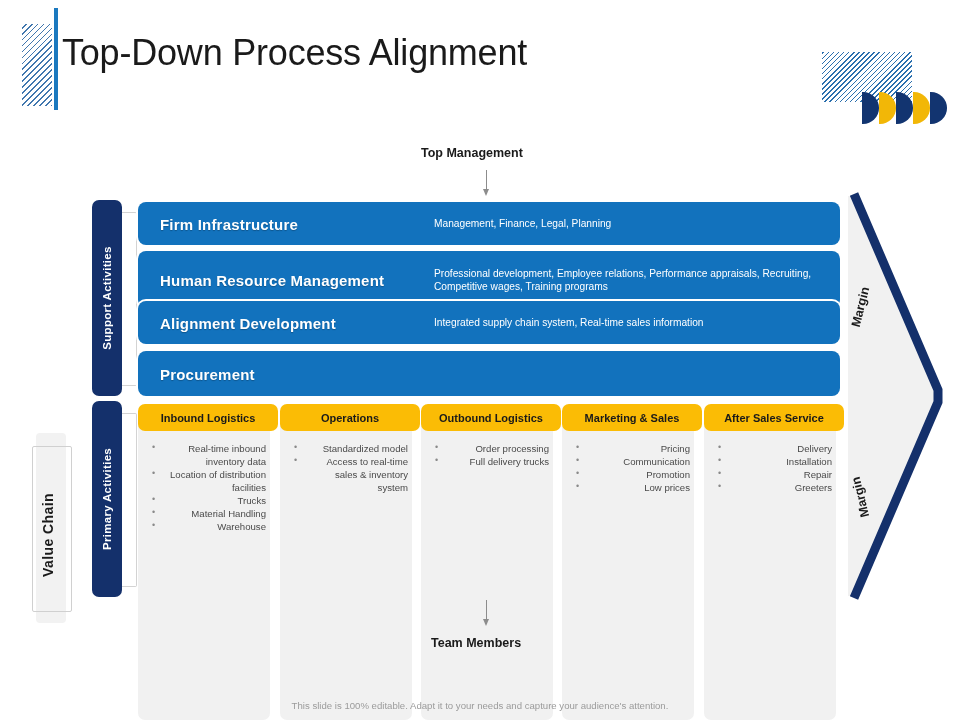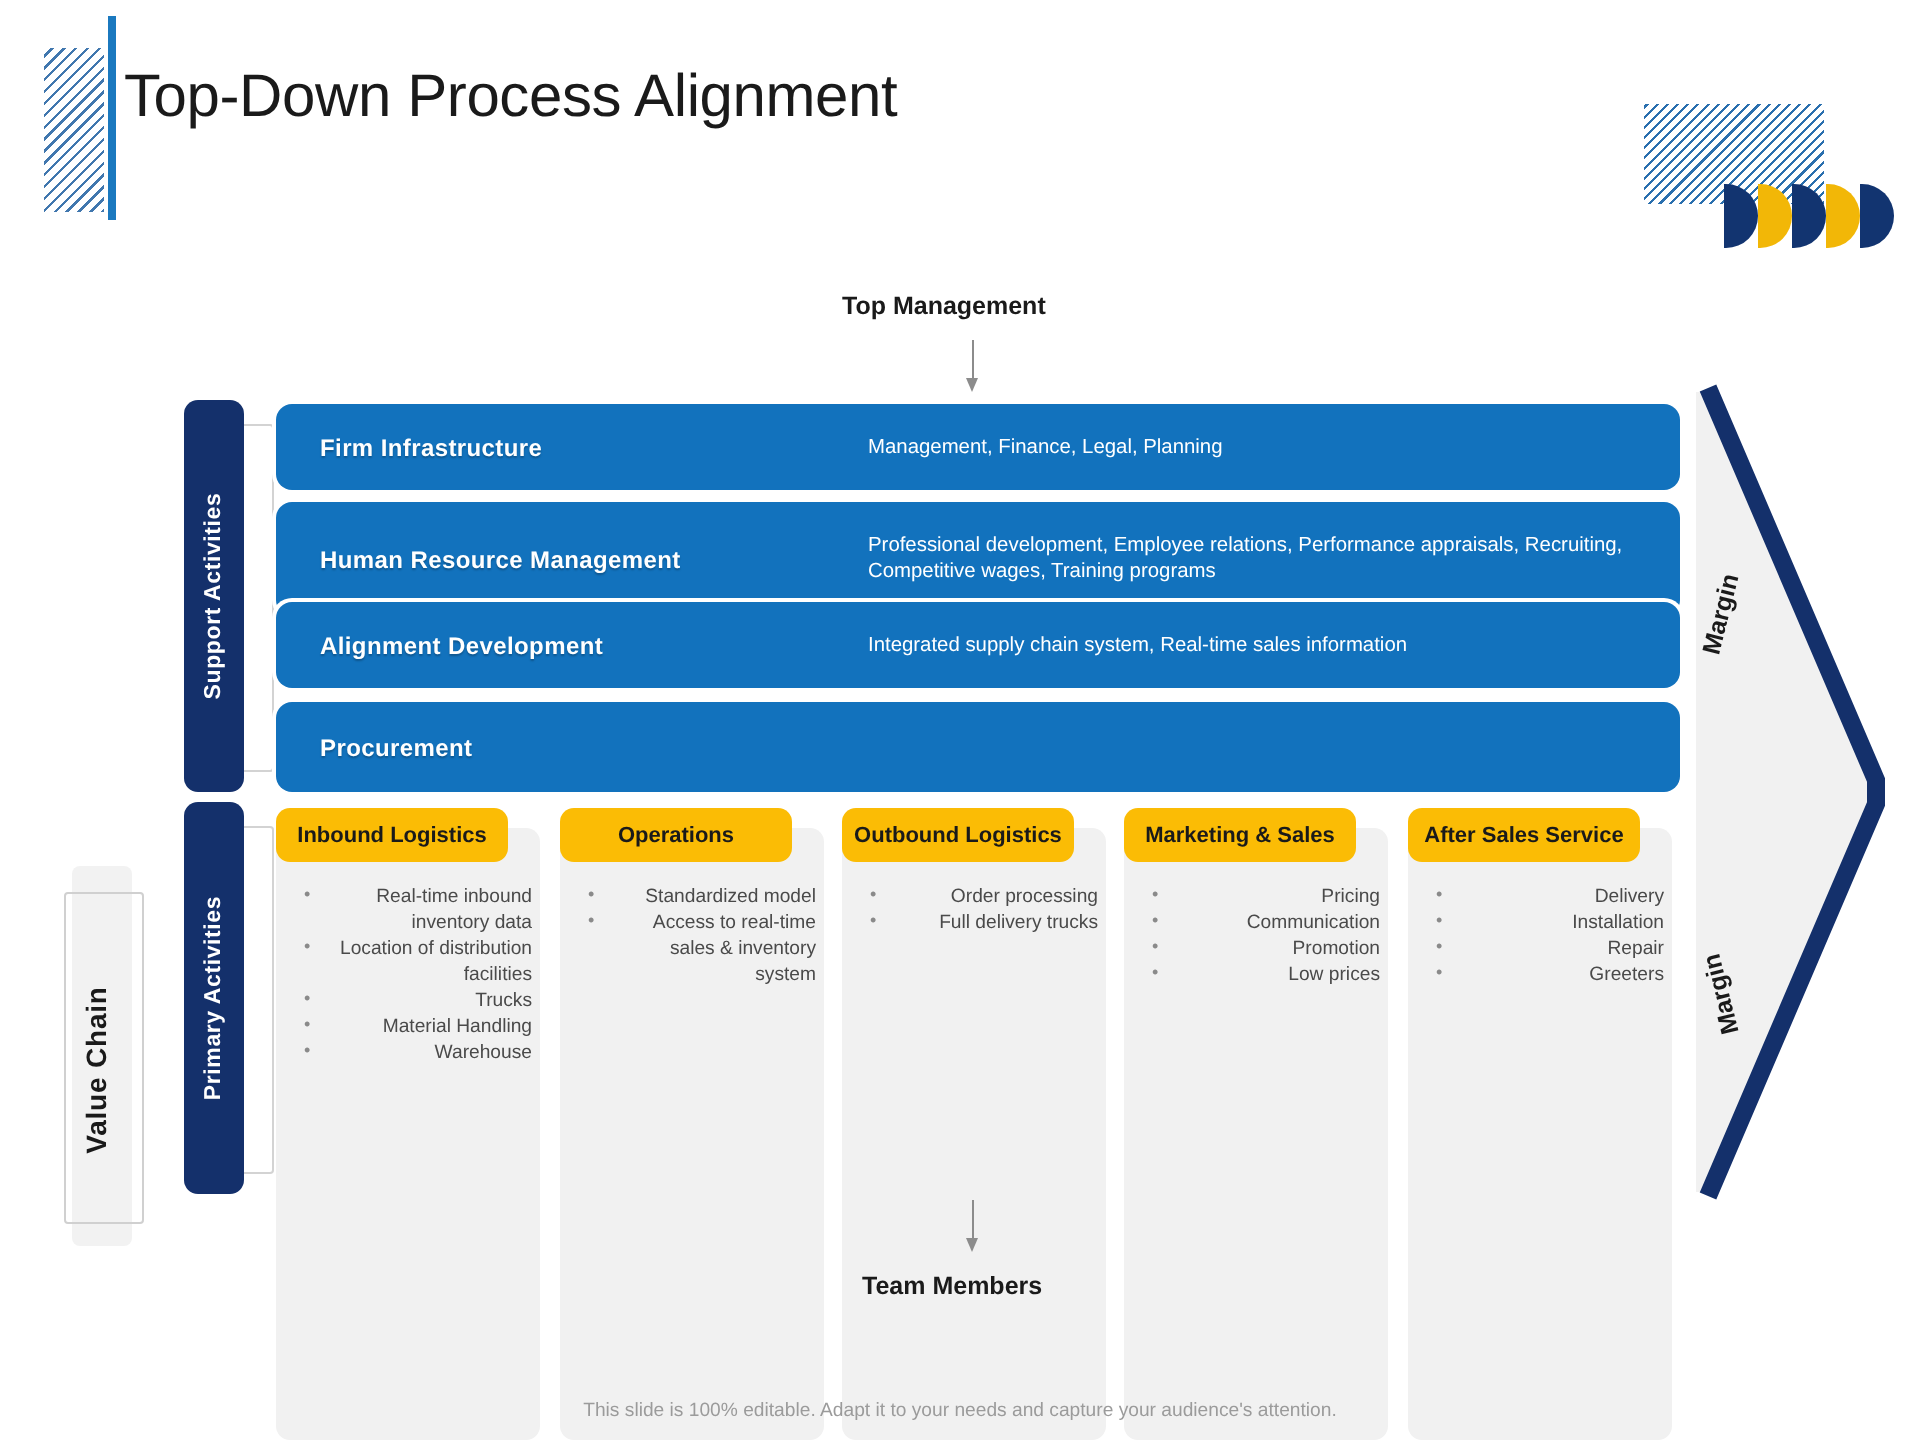--- a/index.html
+++ b/index.html
@@ -34,21 +34,21 @@
   }
   #header-rule {
     position: absolute;
     left: 54px; top: 8px;
     width: 4px; height: 102px;
     background: #1b79bf;
   }
   #page-title {
     position: absolute;
     left: 62px; top: 32px;
-    font-size: 30px;
+    font-size: 36px;
     font-weight: 400;
     letter-spacing: -0.2px;
     color: #1a1a1a;
     white-space: nowrap;
   }
   #header-hatch-right {
     position: absolute;
     left: 822px; top: 52px;
     width: 90px; height: 50px;
     background-image:
@@ -184,21 +184,21 @@
   }
   #support-row-0 { top: 74px;  height: 43px; }
   #support-row-1 { top: 123px; height: 57px; }
   #support-row-2 { top: 173px; height: 43px; }
   #support-row-3 { top: 223px; height: 45px; }
   .support-title {
     position: absolute;
     left: 22px;
     top: 50%;
     transform: translateY(-50%);
-    font-size: 12px;
+    font-size: 15px;
     font-weight: bold;
     color: #ffffff;
     text-shadow: 0 1px 1px rgba(0,0,0,.25);
     letter-spacing: .2px;
     white-space: nowrap;
   }
   .support-desc {
     position: absolute;
     left: 296px;
     right: 12px;
@@ -223,21 +223,21 @@
   .primary-body {
     position: absolute;
     left: 0; top: 10px;
     width: 132px; height: 306px;
     background: #f1f1f1;
     border-radius: 7px;
   }
   .primary-head {
     position: absolute;
     left: 0; top: 0;
-    width: 116px; height: 27px;
+    width: 140px; height: 27px;
     background: #fbbc05;
     border-radius: 7px;
     display: flex;
     align-items: center;
     justify-content: center;
   }
   .primary-head span {
     font-size: 11px;
     font-weight: bold;
     color: #1a1a1a;

